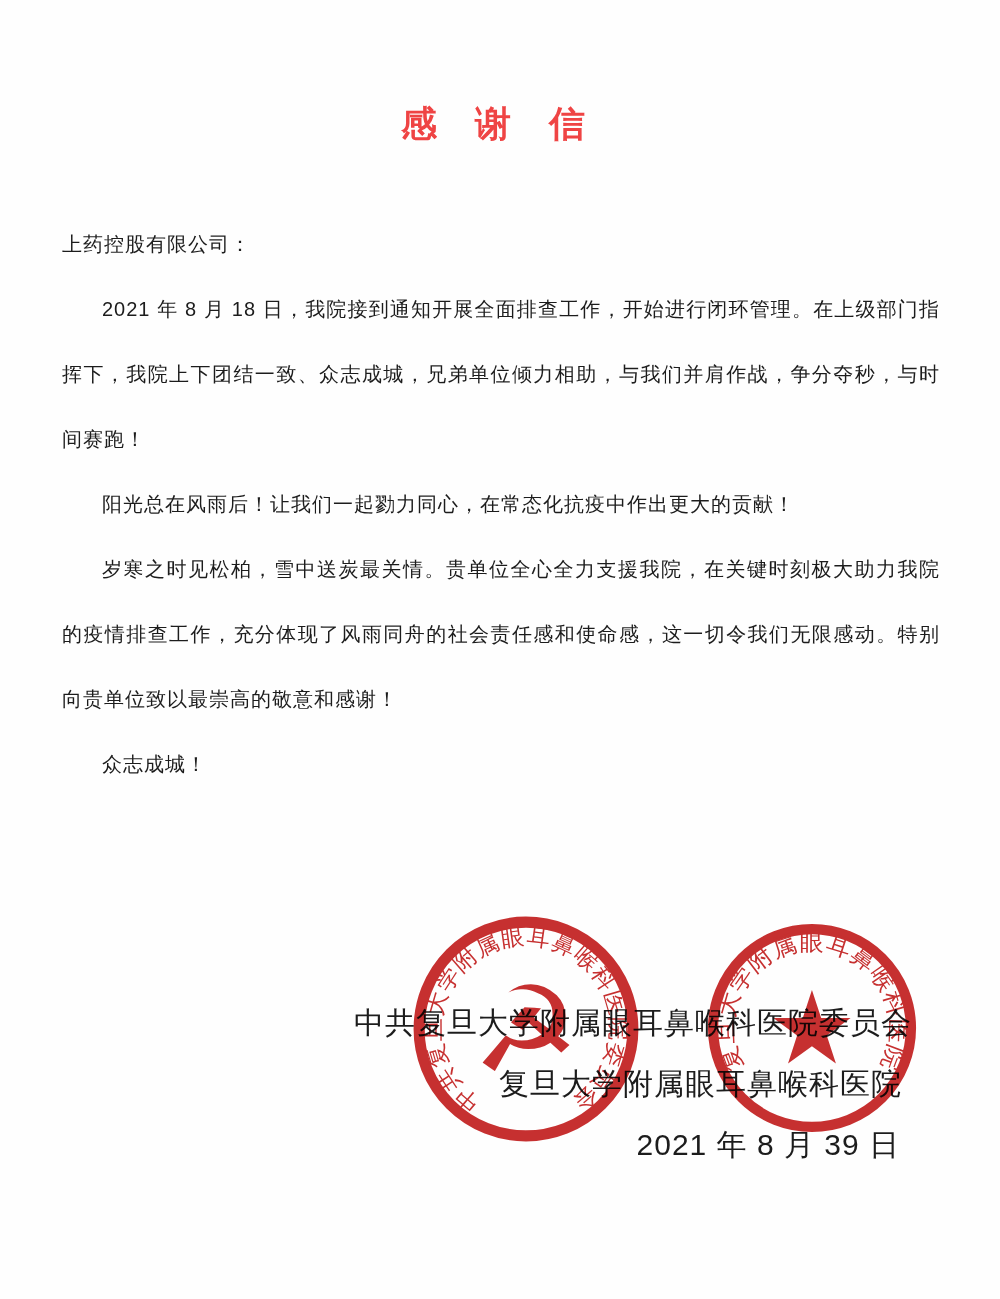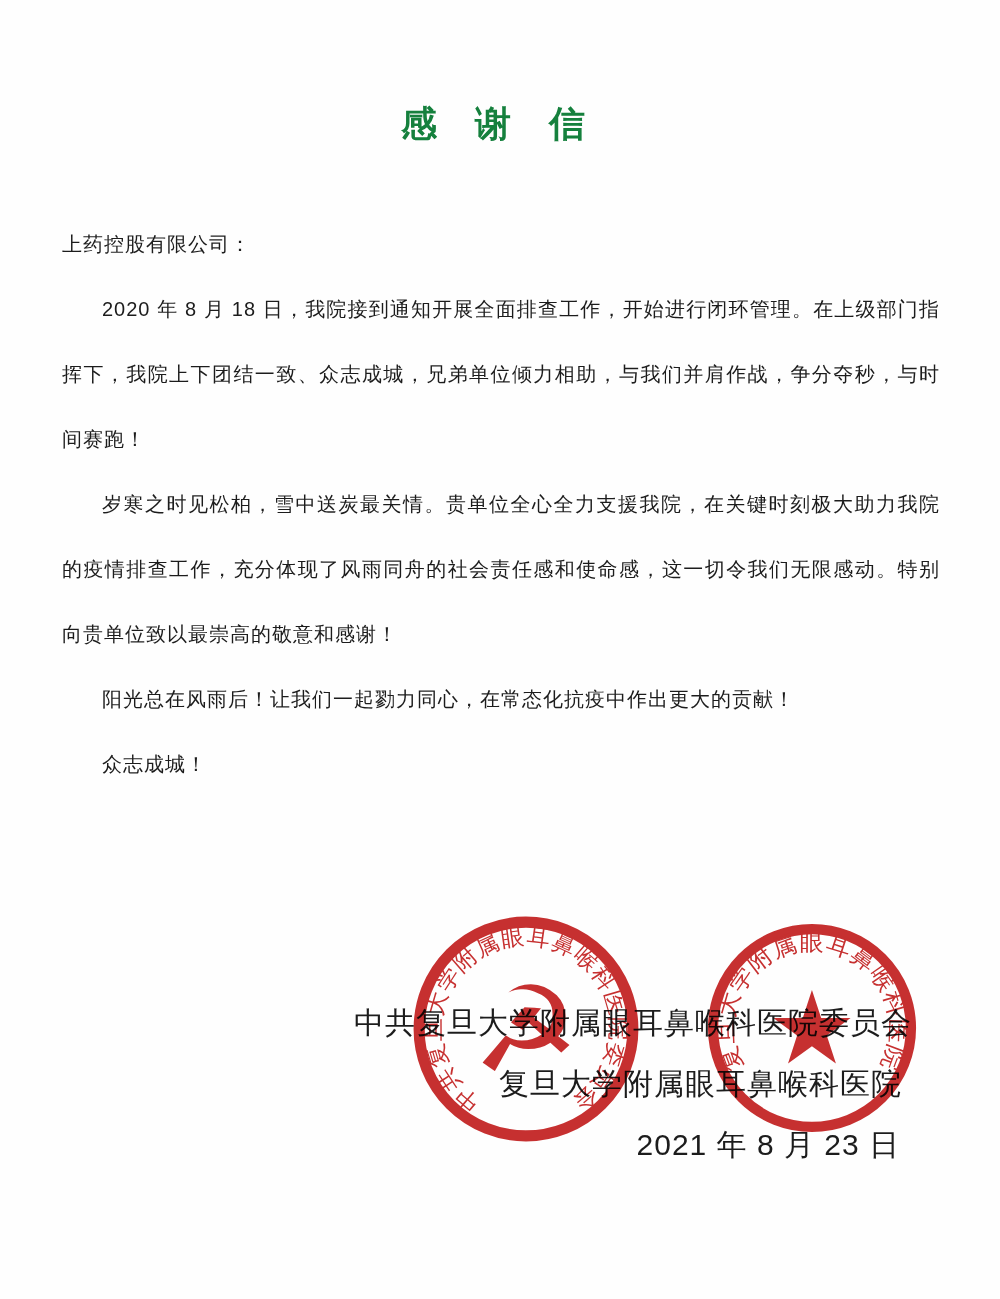--- a/index.html
+++ b/index.html
@@ -19,21 +19,21 @@
   }
   .letter-title {
     position: absolute;
     top: 100px;
     left: 0;
     width: 100%;
     text-align: center;
     font-size: 36px;
     font-weight: bold;
     letter-spacing: 14px;
-    color: #15803d;
+    color: #ef4444;
   }
   .letter-body {
     position: absolute;
     top: 212px;
     left: 62px;
     right: 60px;
     font-size: 20px;
     line-height: 65px;
     text-align: justify;
     letter-spacing: 1px;
@@ -69,30 +69,30 @@
 </style>
 </head>
 <body>
 
 <div class="page">
 
   <div class="letter-title">感 谢 信</div>
 
   <div class="letter-body">
     <div class="salutation">上药控股有限公司：</div>
-    <p>2020 年 8 月 18 日，我院接到通知开展全面排查工作，开始进行闭环管理。在上级部门指挥下，我院上下团结一致、众志成城，兄弟单位倾力相助，与我们并肩作战，争分夺秒，与时间赛跑！</p>
+    <p>2021 年 8 月 18 日，我院接到通知开展全面排查工作，开始进行闭环管理。在上级部门指挥下，我院上下团结一致、众志成城，兄弟单位倾力相助，与我们并肩作战，争分夺秒，与时间赛跑！</p>
+    <p>阳光总在风雨后！让我们一起勠力同心，在常态化抗疫中作出更大的贡献！</p>
     <p>岁寒之时见松柏，雪中送炭最关情。贵单位全心全力支援我院，在关键时刻极大助力我院的疫情排查工作，充分体现了风雨同舟的社会责任感和使命感，这一切令我们无限感动。特别向贵单位致以最崇高的敬意和感谢！</p>
-    <p>阳光总在风雨后！让我们一起勠力同心，在常态化抗疫中作出更大的贡献！</p>
     <p>众志成城！</p>
   </div>
 
   <div class="signature-block">
     <div class="signature-line">中共复旦大学附属眼耳鼻喉科医院委员会</div>
     <div class="signature-line signature-line-2">复旦大学附属眼耳鼻喉科医院</div>
-    <div class="signature-line date-line">2021 年 8 月 23 日</div>
+    <div class="signature-line date-line">2021 年 8 月 39 日</div>
   </div>
 
   <div class="stamp stamp-left">
     <svg viewBox="0 0 240 240">
       <circle cx="120" cy="120" r="106" fill="none" stroke-width="11" stroke="#c32020"></circle>
       <path id="arc-party" d="M 84.5,196.1 A 84,84 0 1 1 155.5,196.1" fill="none"></path>
       <text font-size="23" letter-spacing="1" fill="#c32020">
         <textPath href="#arc-party" startOffset="50%" text-anchor="middle">中共复旦大学附属眼耳鼻喉科医院委员会</textPath>
       </text>
       <text x="120" y="162" text-anchor="middle" font-size="118" fill="#c32020">☭</text>

